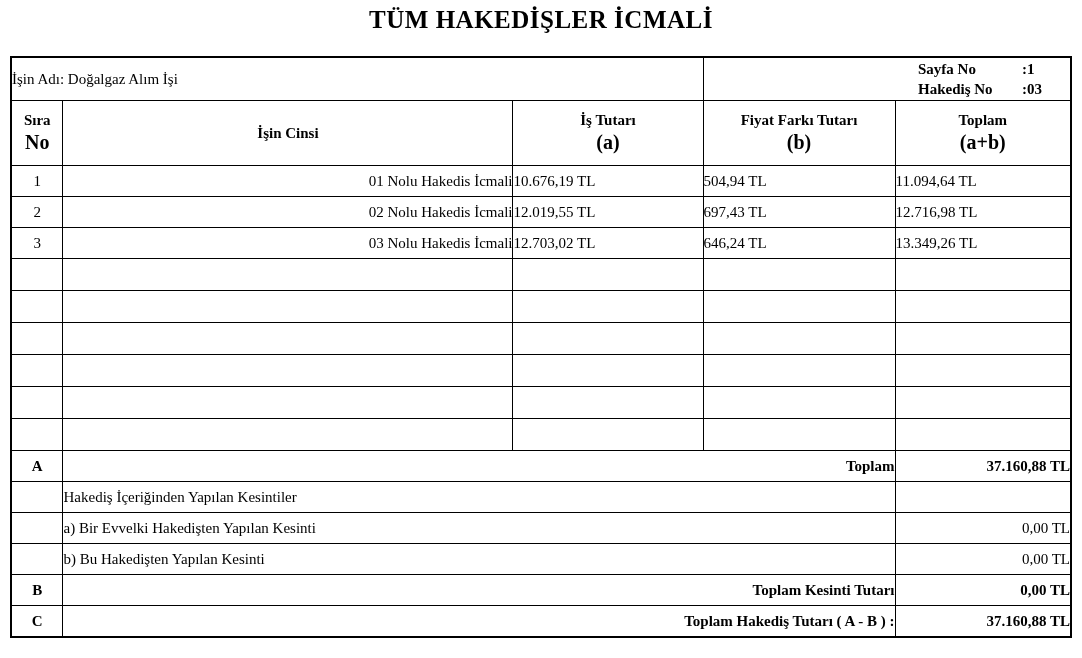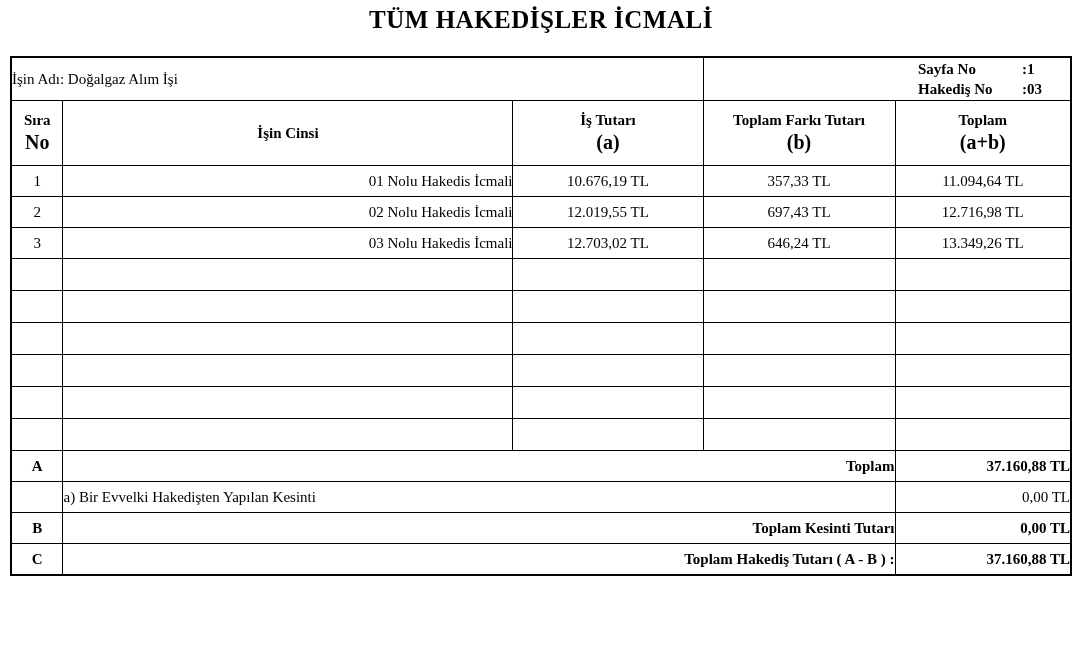--- a/index.html
+++ b/index.html
@@ -91,21 +91,21 @@
     text-align: center;
     font-size: 15px;
     height: 30px;
   }
   .r-desc {
     text-align: right;
     font-size: 15px;
     height: 30px;
   }
   .r-money {
-    text-align: center;
+    text-align: left;
     font-size: 15px;
     padding-right: 8px;
     height: 30px;
   }
   .empty-row td { height: 31px; }
 
   .sec-letter {
     text-align: center;
     font-weight: bold;
     font-size: 15px;
@@ -175,34 +175,34 @@
         <td class="hdr">
           <span>Sıra</span>
           <span class="sub">No</span>
         </td>
         <td class="hdr">İşin  Cinsi</td>
         <td class="hdr">
           <span>İş Tutarı</span>
           <span class="sub">(a)</span>
         </td>
         <td class="hdr">
-          <span>Toplam Farkı Tutarı</span>
+          <span>Fiyat Farkı Tutarı</span>
           <span class="sub">(b)</span>
         </td>
         <td class="hdr">
           <span>Toplam</span>
           <span class="sub">(a+b)</span>
         </td>
       </tr>
 
       <tr>
         <td class="r-num">1</td>
         <td class="r-desc">01 Nolu Hakedis İcmali</td>
         <td class="r-money">10.676,19 TL</td>
-        <td class="r-money">357,33 TL</td>
+        <td class="r-money">504,94 TL</td>
         <td class="r-money">11.094,64 TL</td>
       </tr>
       <tr>
         <td class="r-num">2</td>
         <td class="r-desc">02 Nolu Hakedis İcmali</td>
         <td class="r-money">12.019,55 TL</td>
         <td class="r-money">697,43 TL</td>
         <td class="r-money">12.716,98 TL</td>
       </tr>
       <tr>
@@ -255,24 +255,34 @@
         <td>&nbsp;</td>
         <td>&nbsp;</td>
       </tr>
 
       <tr class="tall">
         <td class="sec-letter">A</td>
         <td class="sec-label-right" colspan="3">Toplam</td>
         <td class="money-bold">37.160,88 TL</td>
       </tr>
 
+      <tr class="tall">
+        <td>&nbsp;</td>
+        <td class="sec-label-left" colspan="3">Hakediş İçeriğinden Yapılan Kesintiler</td>
+        <td>&nbsp;</td>
+      </tr>
 
       <tr class="tall">
         <td>&nbsp;</td>
         <td class="sec-label-indent" colspan="3">a) Bir Evvelki Hakedişten Yapılan Kesinti</td>
+        <td class="money-plain">0,00 TL</td>
+      </tr>
+      <tr class="tall">
+        <td>&nbsp;</td>
+        <td class="sec-label-indent" colspan="3">b) Bu Hakedişten Yapılan Kesinti</td>
         <td class="money-plain">0,00 TL</td>
       </tr>
 
       <tr class="tall">
         <td class="sec-letter">B</td>
         <td class="sec-label-right" colspan="3">Toplam Kesinti Tutarı</td>
         <td class="money-bold">0,00 TL</td>
       </tr>
 
       <tr class="tall">

